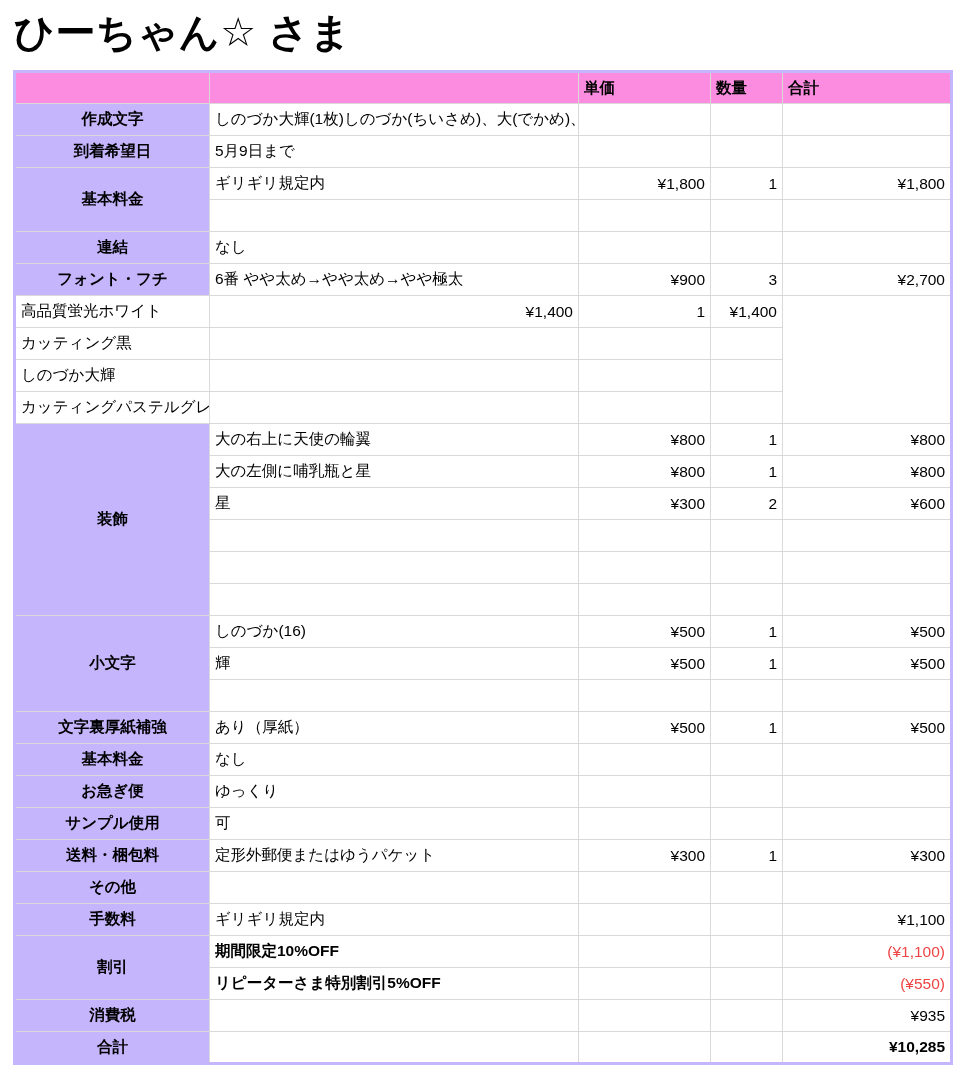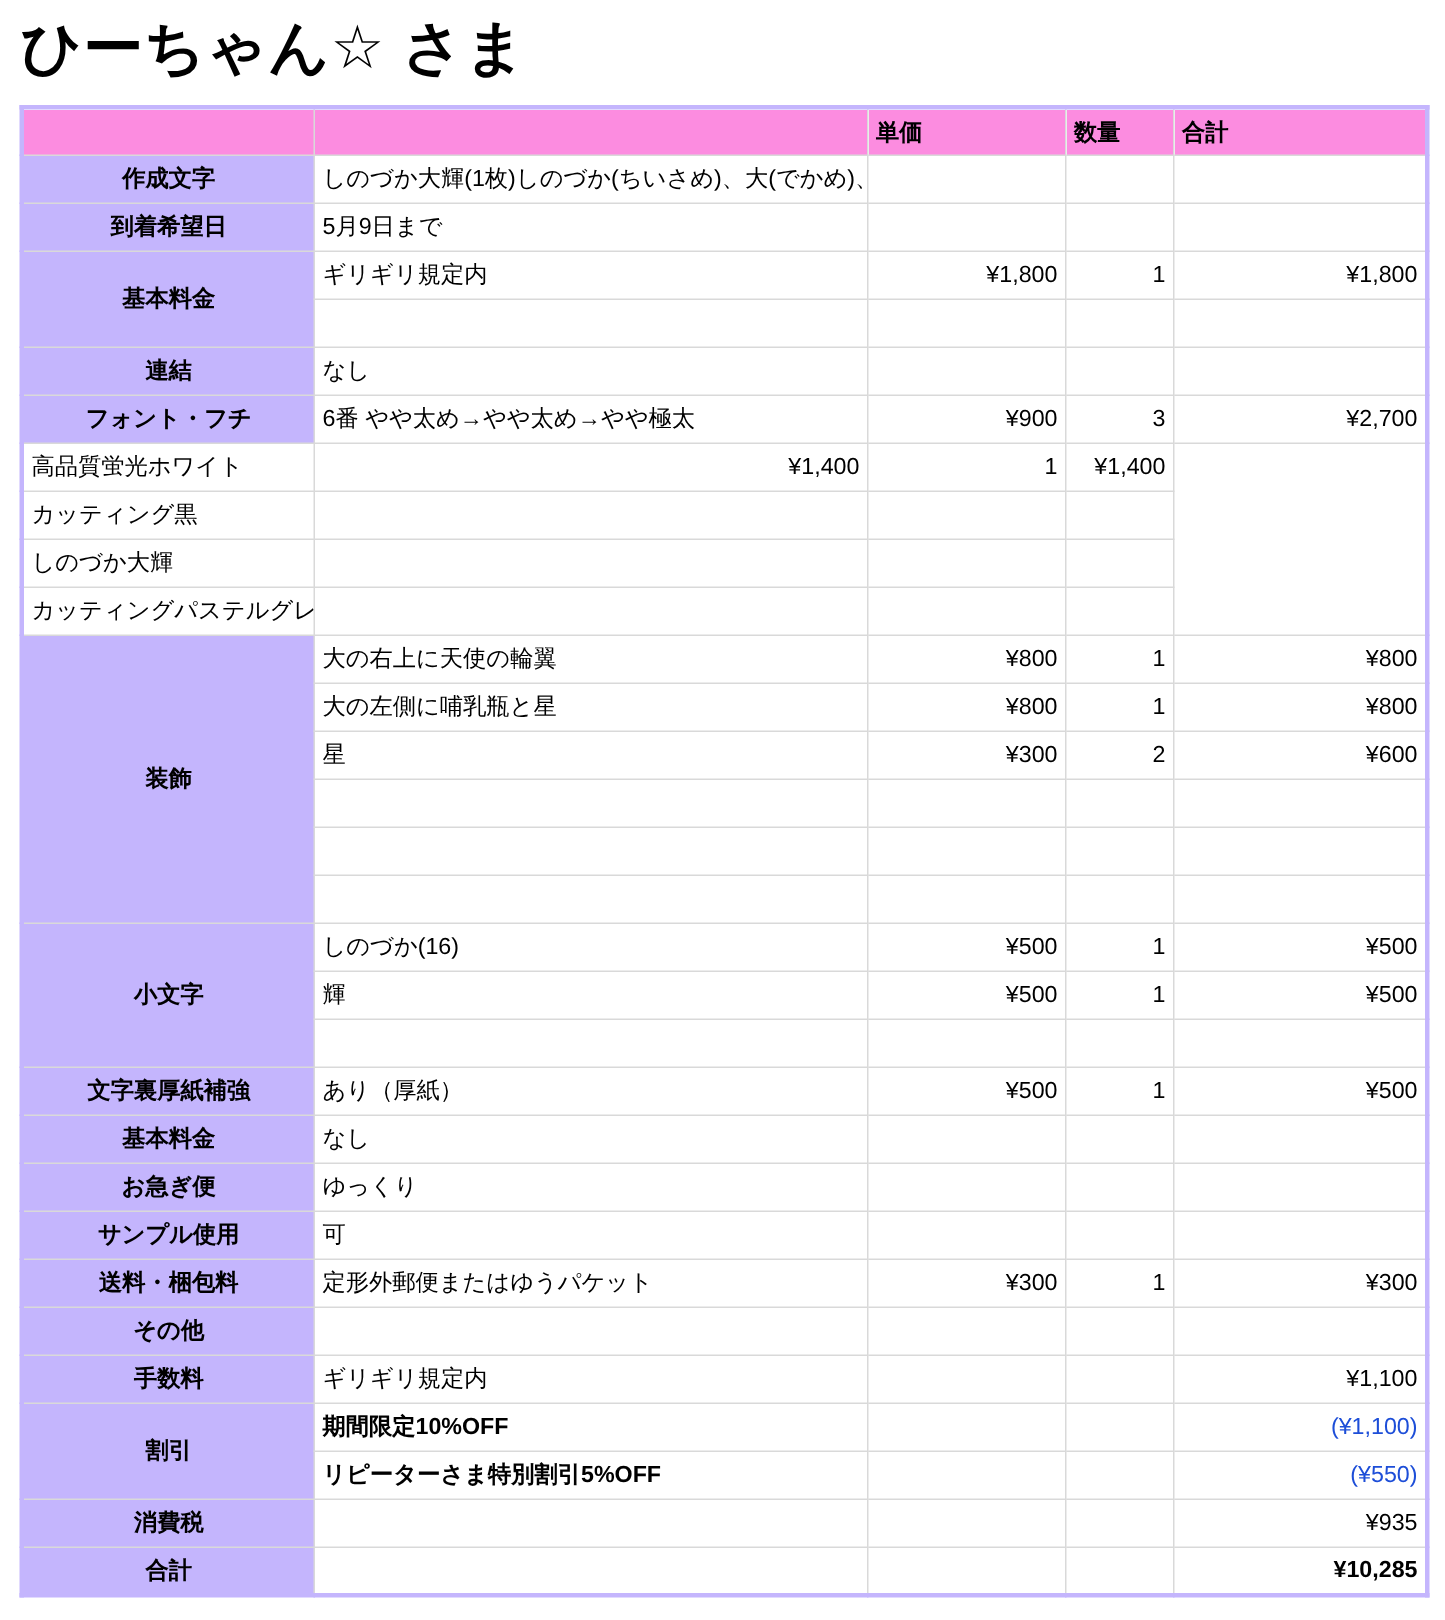--- a/index.html
+++ b/index.html
@@ -80,21 +80,21 @@
     text-align: left;
     font-weight: 700;
     font-size: 17px;
     border-color: #fc8ce0;
     border-bottom: 3px solid #000;
   }
   tr.hdr th.h-label { border-right: 3px solid #000; border-left: none; }
   tr.hdr th.h-desc  { border-right: 3px solid #000; }
   tr.hdr th.h-total { border-right: none; }
   td.bold-desc { font-weight: 700; font-size: 16px; margin-left: 40px; }
-  td.neg { color: #1d4ed8; }
+  td.neg { color: #ef4444; }
   td.grand { font-weight: 700; font-size: 17px; }
   .last-row > td { border-bottom: none; }
 </style>
 </head>
 <body>
 
 <div id="page">
 
   <div id="title">ひーちゃん☆ さま</div>
 

